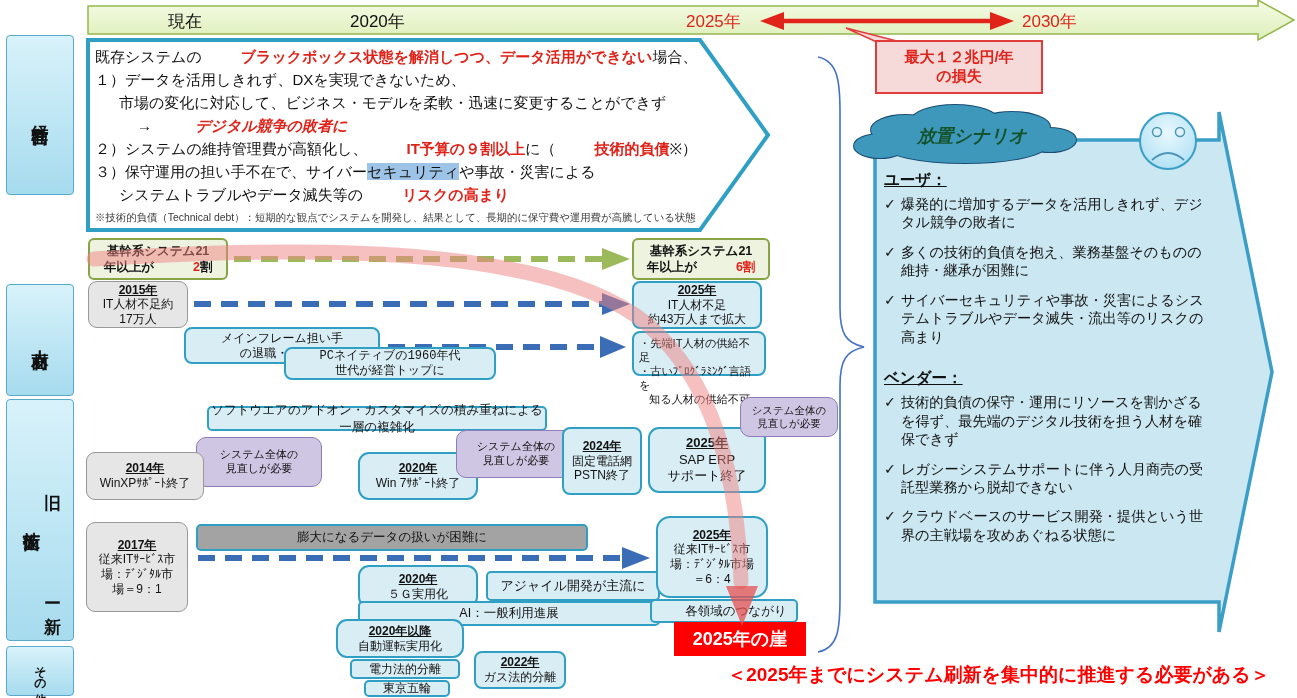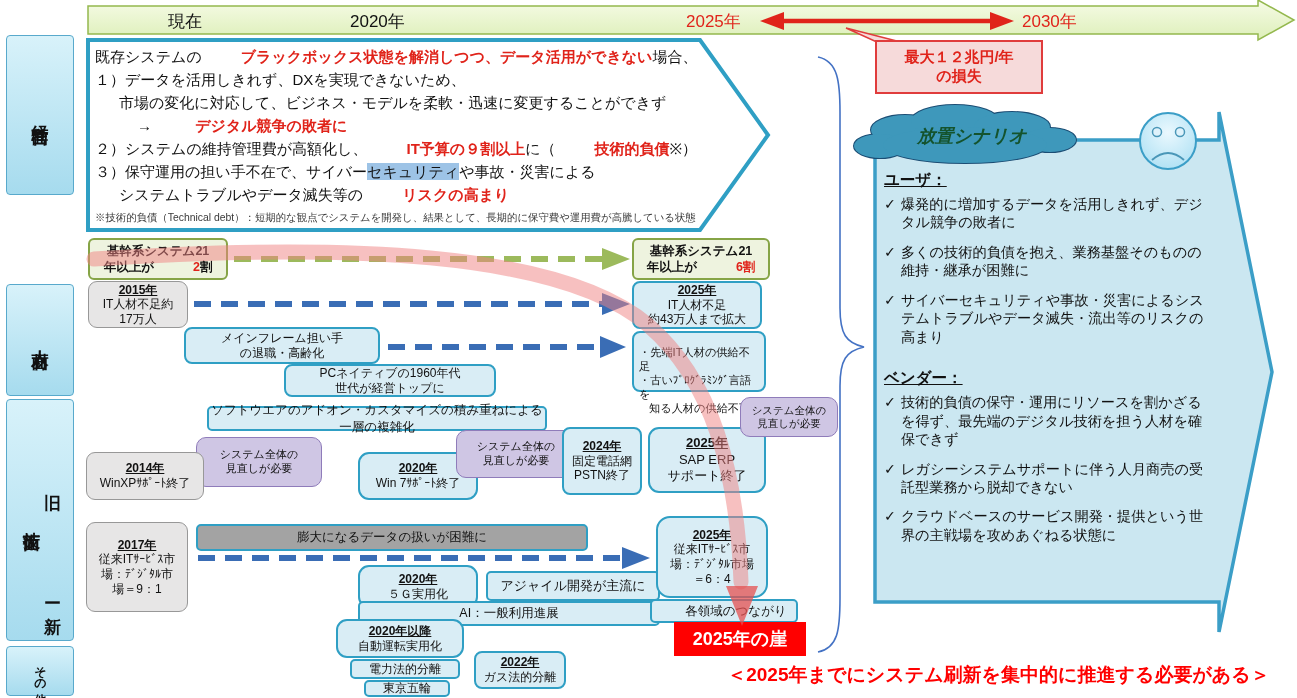--- a/index.html
+++ b/index.html
@@ -142,21 +142,21 @@
       <span class="abs" style="left:37px;top:216px;font-weight:bold;font-size:17px;">新</span>
     </div>
     <div class="abs sidebox ctr" style="left:6px;top:646px;width:68px;height:50px;">
       <span class="vlabel" style="font-size:12px;letter-spacing:0;">その他</span>
     </div>
 
     <div class="abs" style="left:95px;top:45px;width:608px;">
       <div class="mline"><span>既存システムの</span><span class="redb">ブラックボックス状態を解消しつつ、データ活用ができない</span><span>場合、</span></div>
       <div class="mline">１）データを活用しきれず、DXを実現できないため、</div>
       <div class="mline" style="padding-left:24px;">市場の変化に対応して、ビジネス・モデルを柔軟・迅速に変更することができず</div>
-      <div class="mline" style="padding-left:42px;"><span>→ </span><span class="redb">デジタル競争の敗者に</span></div>
+      <div class="mline" style="padding-left:42px;font-style:italic;"><span>→ </span><span class="redb">デジタル競争の敗者に</span></div>
       <div class="mline"><span>２）システムの維持管理費が高額化し、</span><span class="redb">IT予算の９割以上</span><span>に（</span><span class="redb">技術的負債</span><span>※）</span></div>
       <div class="mline"><span>３）保守運用の担い手不在で、サイバー</span><span class="hl">セキュリティ</span><span>や事故・災害による</span></div>
       <div class="mline" style="padding-left:24px;"><span>システムトラブルやデータ滅失等の</span><span class="redb">リスクの高まり</span></div>
       <div style="font-size:10.4px;color:#3a3a3a;margin-top:5px;white-space:nowrap;">※技術的負債（Technical debt）：短期的な観点でシステムを開発し、結果として、長期的に保守費や運用費が高騰している状態</div>
     </div>
 
     <div class="abs greenbox ctr" style="left:88px;top:238px;width:140px;height:42px;font-size:12.5px;font-weight:bold;line-height:1.3;">
       <span>基幹系システム21</span>
       <span><span>年以上が</span><span class="redb">2</span><span>割</span></span>
     </div>
@@ -173,26 +173,26 @@
     <div class="abs bluebox ctr small12" style="left:632px;top:281px;width:130px;height:48px;">
       <span class="year">2025年</span>
       <span>IT人材不足</span>
       <span>約43万人まで拡大</span>
     </div>
 
     <div class="abs bluebox ctr small12" style="left:184px;top:327px;width:196px;height:37px;">
       <span>メインフレーム担い手</span>
       <span>の退職・高齢化</span>
     </div>
-    <div class="abs bluebox small11" style="left:632px;top:331px;width:134px;height:61px;padding:12px 5px;">
+    <div class="abs bluebox small11" style="left:632px;top:331px;width:134px;height:45px;padding:3px 5px;">
       <div>・先端IT人材の供給不足</div>
       <div>・古いﾌﾟﾛｸﾞﾗﾐﾝｸﾞ言語を</div>
       <div style="padding-left:10px;">知る人材の供給不可</div>
     </div>
-    <div class="abs bluebox ctr small12" style="left:284px;top:364px;width:212px;height:33px;">
+    <div class="abs bluebox ctr small12" style="left:284px;top:347px;width:212px;height:33px;font-family:Liberation Mono, monospace;">
       <span>PCネイティブの1960年代</span>
       <span>世代が経営トップに</span>
     </div>
 
     <div class="abs bluebox ctr" style="left:207px;top:406px;width:340px;height:25px;font-size:12.5px;border-radius:5px;">ソフトウエアのアドオン・カスタマイズの積み重ねによる一層の複雑化</div>
 
     <div class="abs purple ctr" style="left:196px;top:437px;width:126px;height:50px;">
       <span>システム全体の</span>
       <span>見直しが必要</span>
     </div>

